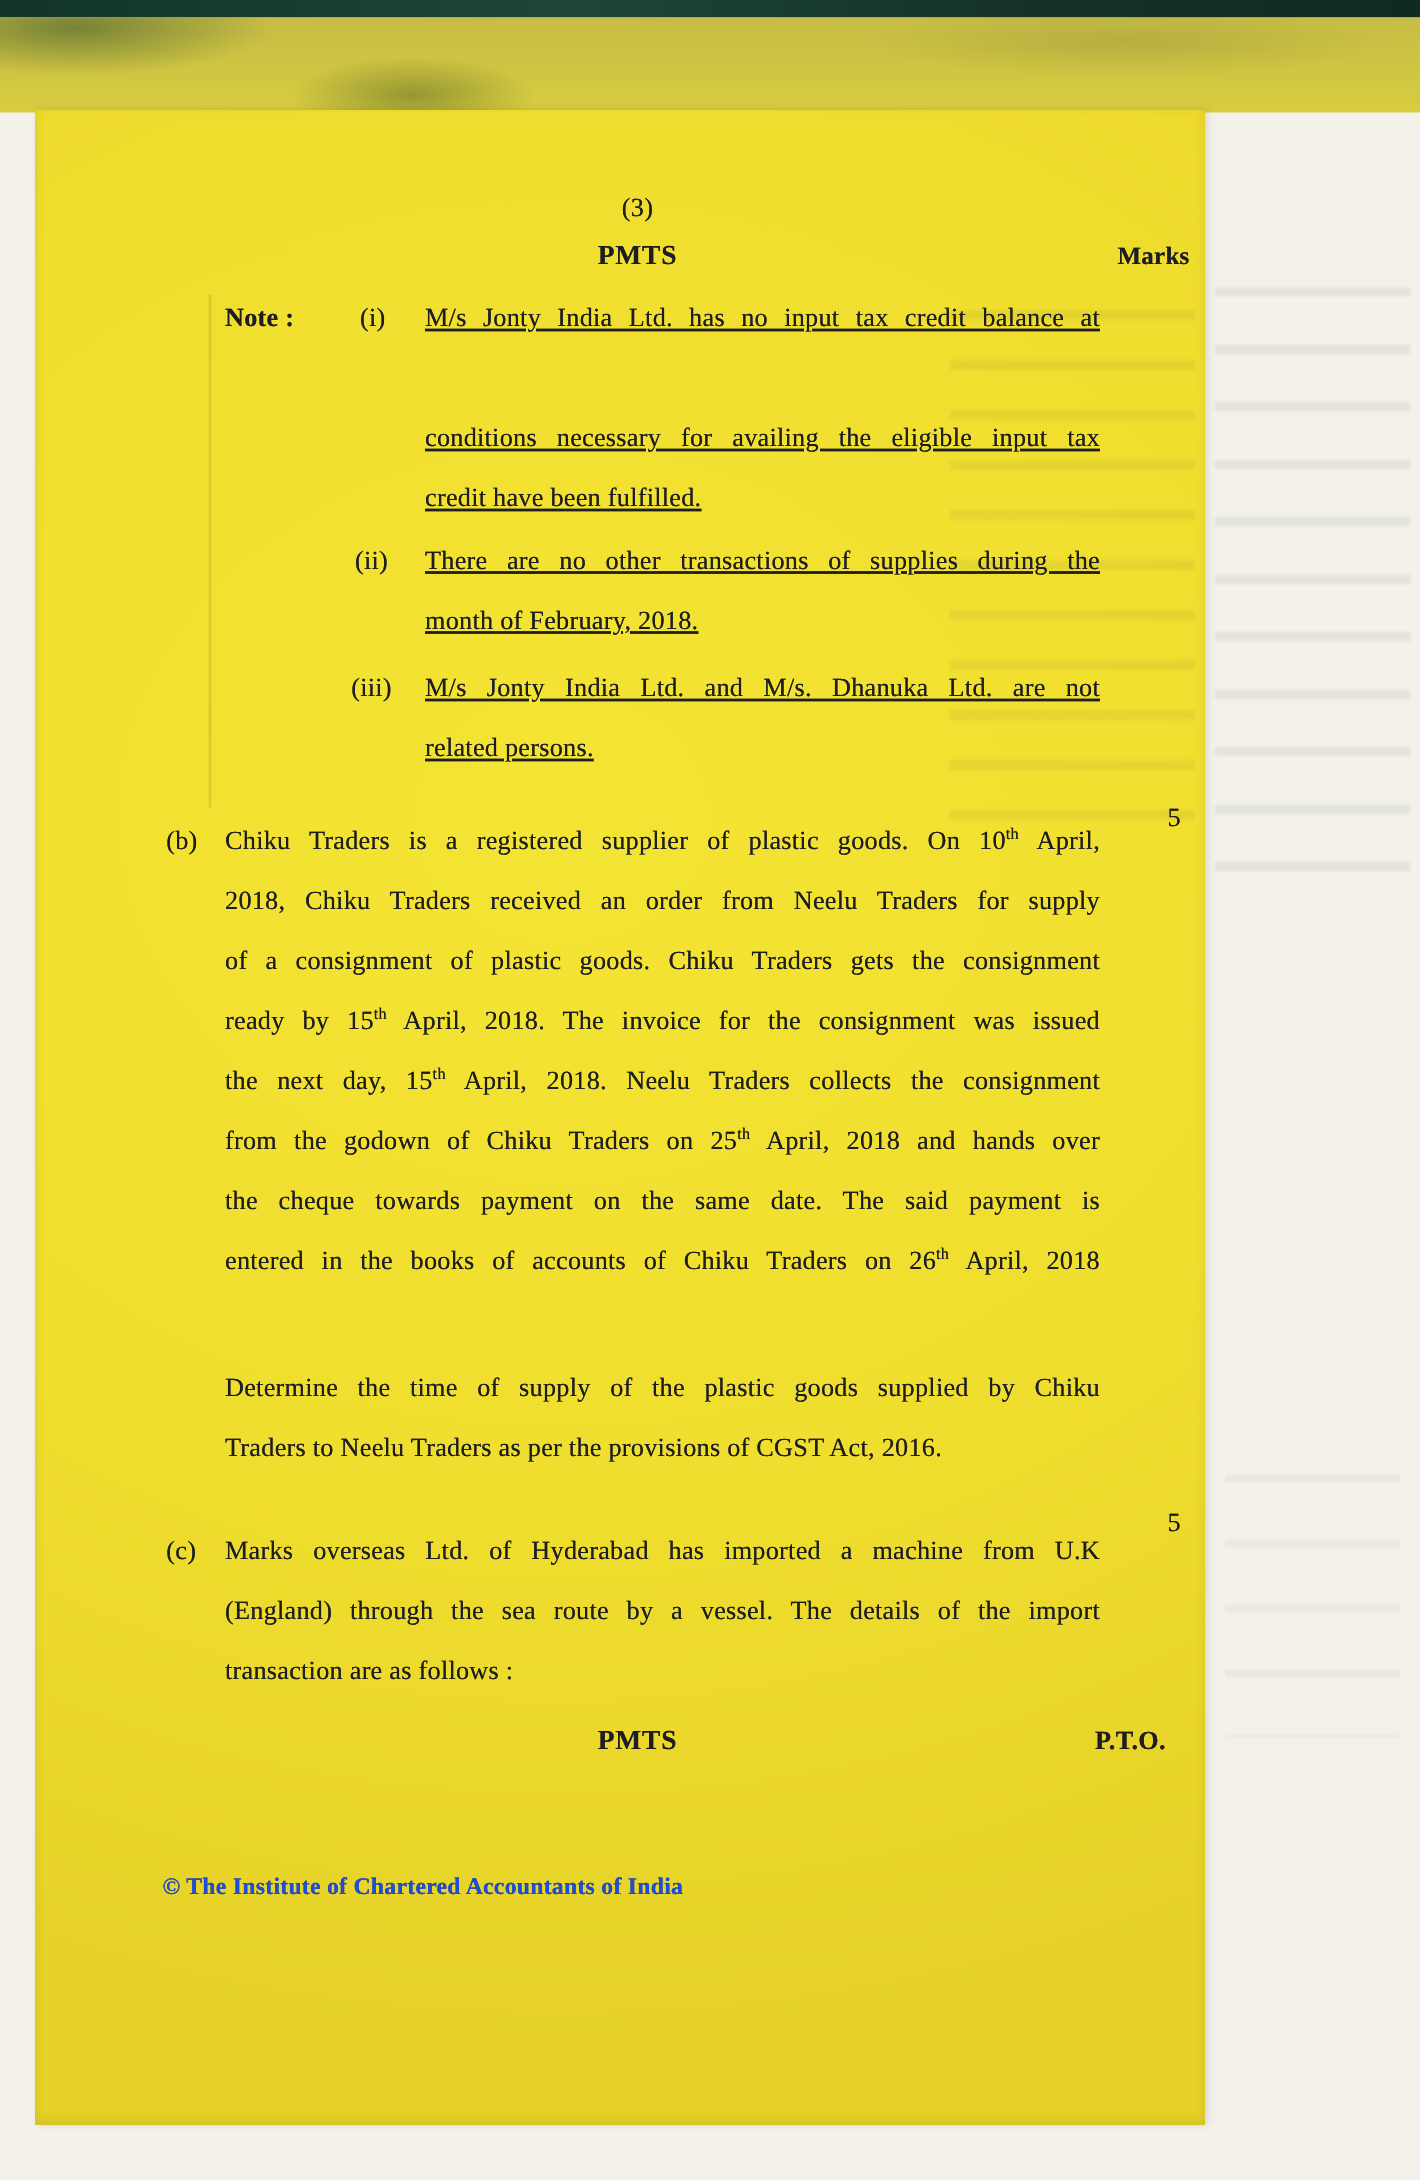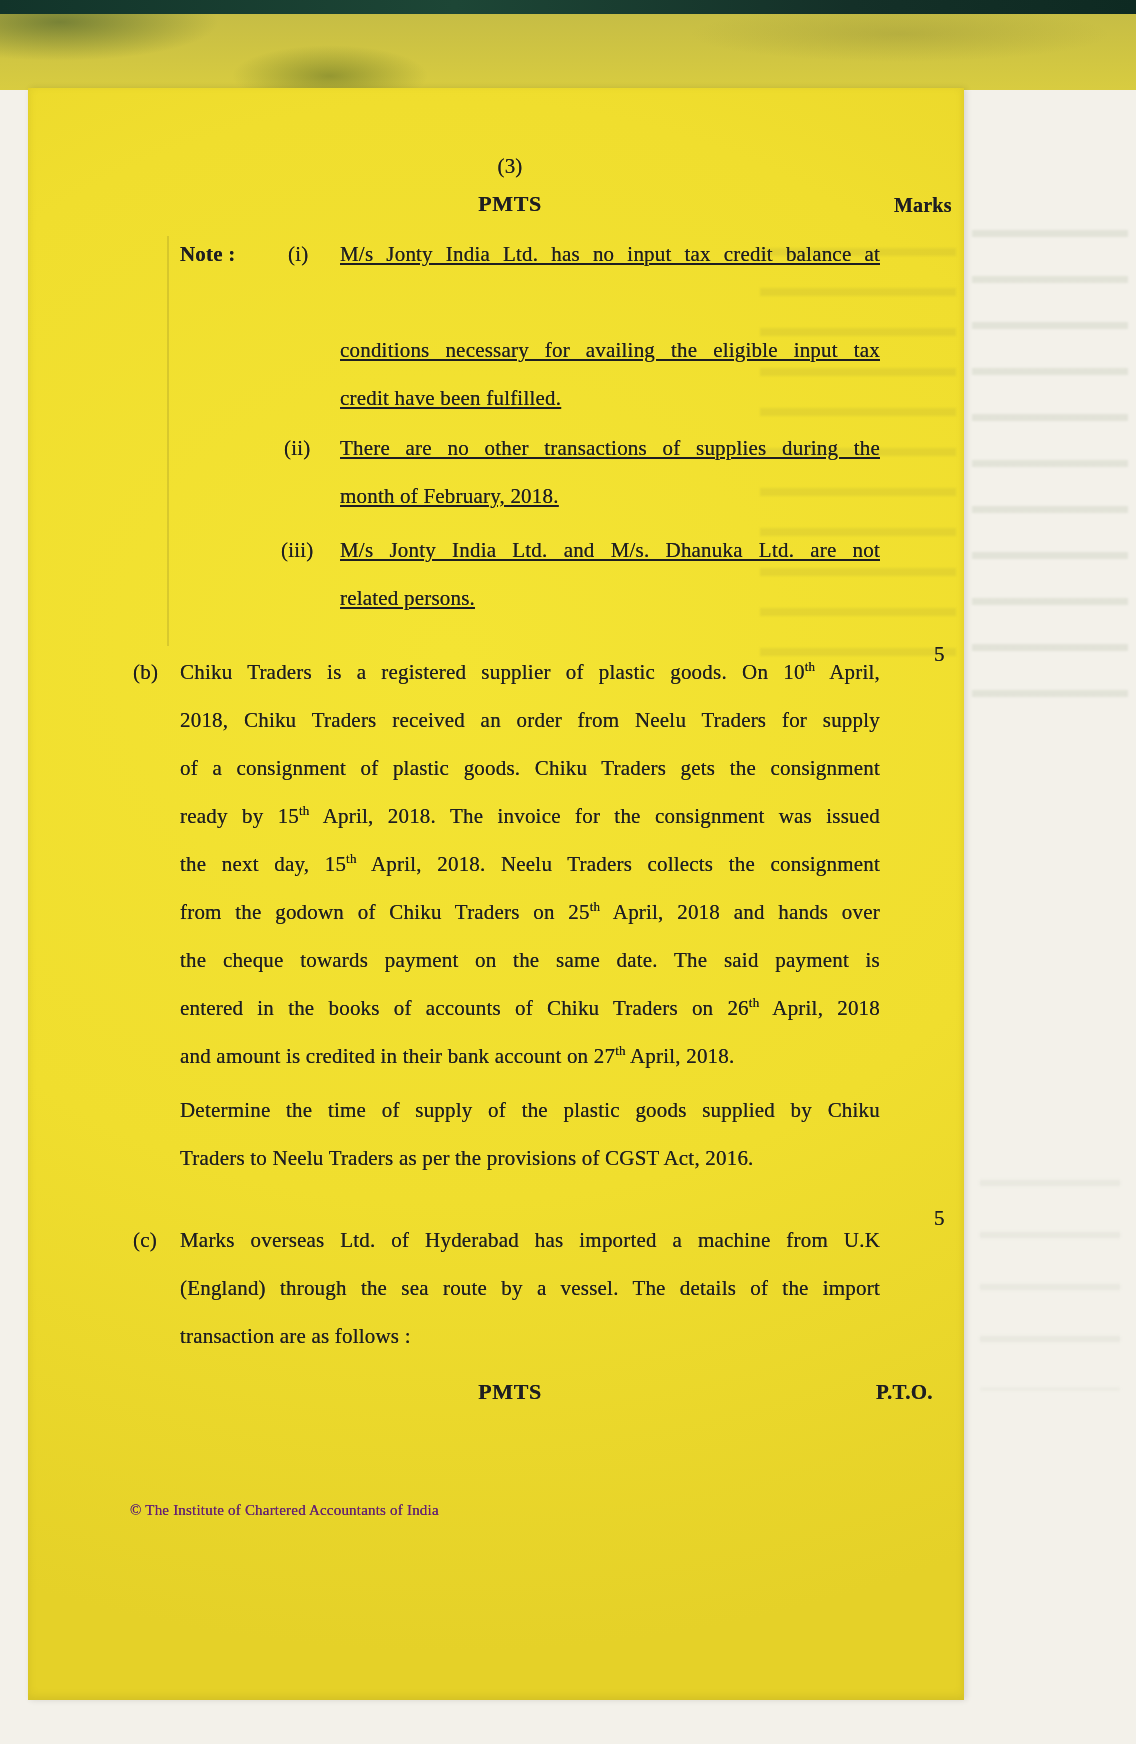--- a/index.html
+++ b/index.html
@@ -51,21 +51,21 @@
   }
   
   .t { position:absolute; font-size:21px; line-height:28px; letter-spacing:.2px;
        text-shadow:0 0 .4px rgba(30,30,34,.85); }
   .center { left:60px; width:900px; text-align:center; }
   .bold { font-weight:700; }
   .jl { text-align:justify; text-align-last:justify; }
   .note-line { left:340px; width:540px;text-decoration:underline; }
   .q-line { left:180px; width:700px; }
   sup { font-size:.62em; vertical-align:super; line-height:0; }
-  .copyright { color:#701a75; font-weight:400; font-size:15px;
+  .copyright { color:#1d4ed8; font-weight:700; font-size:19px;
                text-shadow:0 0 .4px rgba(24,26,110,.85); }
 </style>
 </head>
 <body>
 
 <div class="shot">
 
   <div class="top-dark"></div>
   <div class="top-band"></div>
 
@@ -99,21 +99,20 @@
   <div class="t" style="left:133px; top:658px">(b)</div>
 
   <div class="t q-line jl" style="top:658px">Chiku Traders is a registered supplier of plastic goods. On 10<sup>th</sup> April,</div>
   <div class="t q-line jl" style="top:706px">2018, Chiku Traders received an order from Neelu Traders for supply</div>
   <div class="t q-line jl" style="top:754px">of a consignment of plastic goods. Chiku Traders gets the consignment</div>
   <div class="t q-line jl" style="top:802px">ready by 15<sup>th</sup> April, 2018. The invoice for the consignment was issued</div>
   <div class="t q-line jl" style="top:850px">the next day, 15<sup>th</sup> April, 2018. Neelu Traders collects the consignment</div>
   <div class="t q-line jl" style="top:898px">from the godown of Chiku Traders on 25<sup>th</sup> April, 2018 and hands over</div>
   <div class="t q-line jl" style="top:946px">the cheque towards payment on the same date. The said payment is</div>
   <div class="t q-line jl" style="top:994px">entered in the books of accounts of Chiku Traders on 26<sup>th</sup> April, 2018</div>
-  <div class="t q-line" style="top:1042px">and amount is credited in their bank account on 27<sup>th</sup> April, 2018.</div>
 
   <div class="t q-line jl" style="top:1096px">Determine the time of supply of the plastic goods supplied by Chiku</div>
   <div class="t q-line" style="top:1144px">Traders to Neelu Traders as per the provisions of CGST Act, 2016.</div>
 
   <div class="t" style="left:934px; top:1204px">5</div>
   <div class="t" style="left:133px; top:1226px">(c)</div>
 
   <div class="t q-line jl" style="top:1226px">Marks overseas Ltd. of Hyderabad has imported a machine from U.K</div>
   <div class="t q-line jl" style="top:1274px">(England) through the sea route by a vessel. The details of the import</div>
   <div class="t q-line" style="top:1322px">transaction are as follows :</div>

